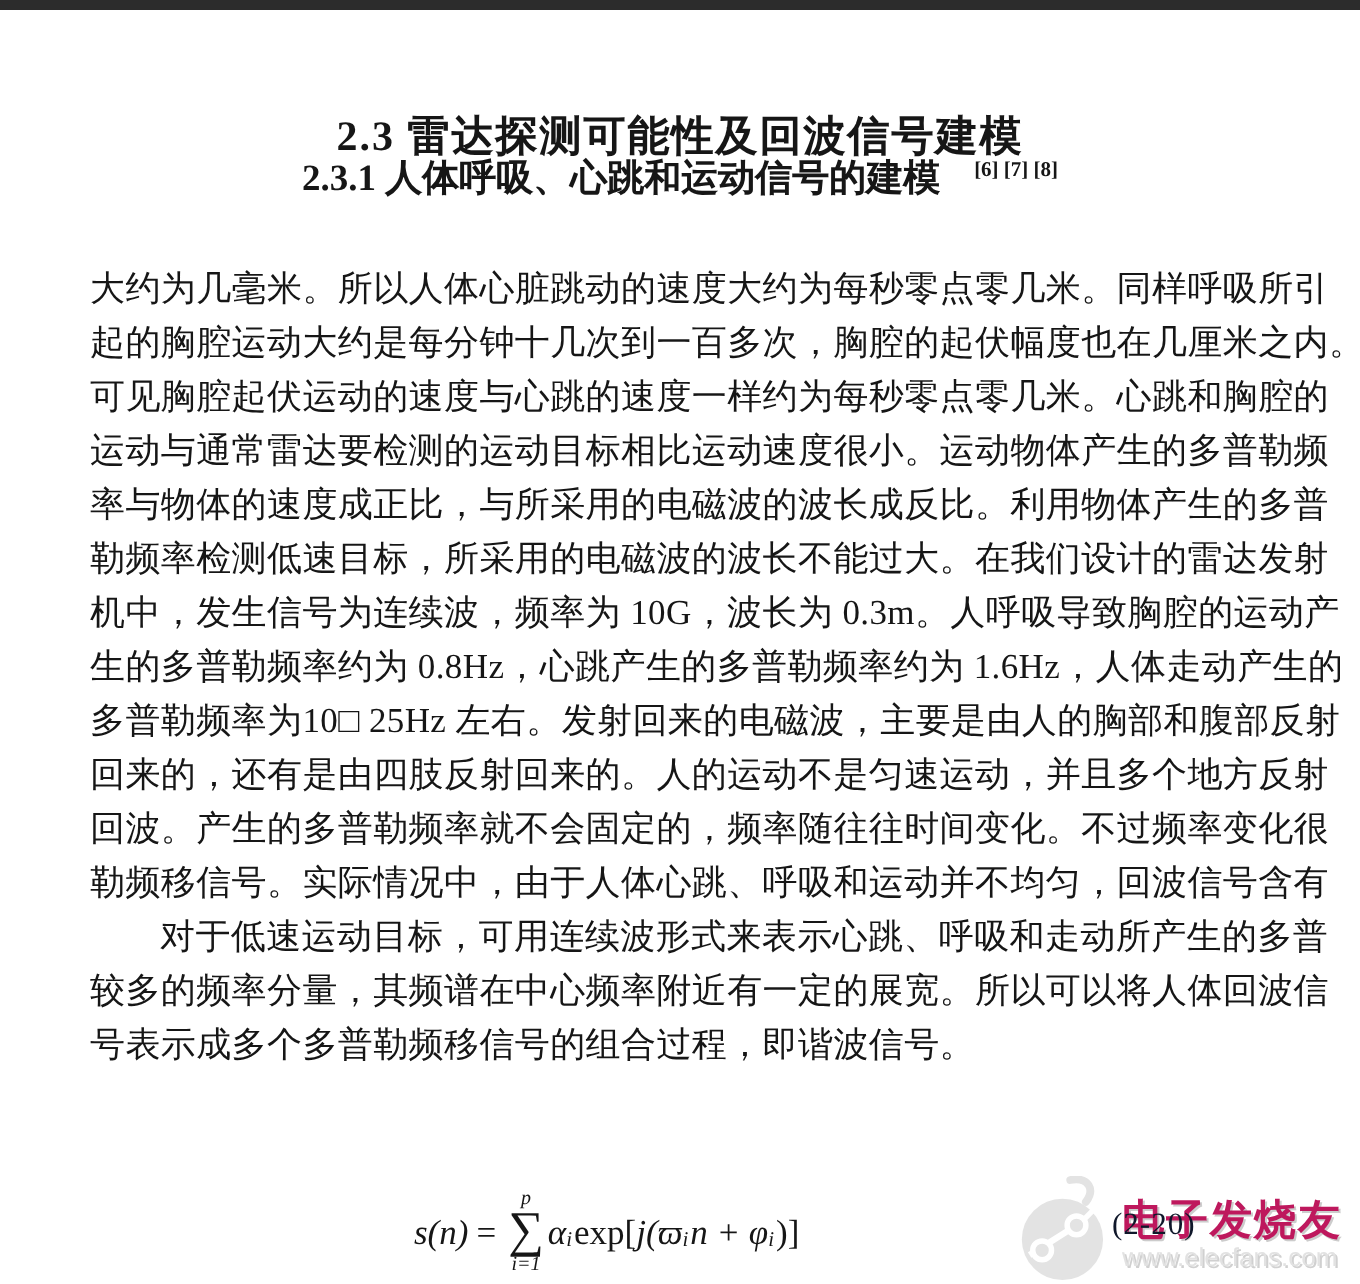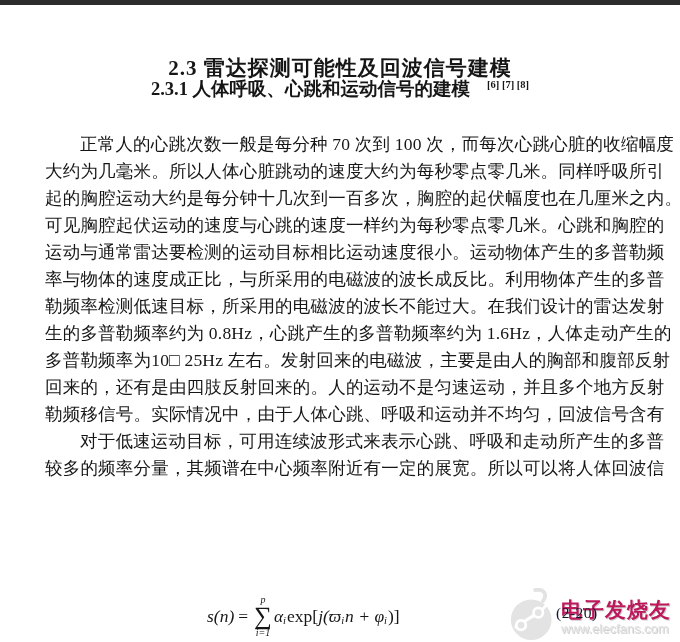--- a/index.html
+++ b/index.html
@@ -124,33 +124,35 @@
 
 <div class="page">
 
   <div class="top-bar"></div>
 
   <div class="heading">2.3  雷达探测可能性及回波信号建模</div>
 
   <div class="subheading"><span>2.3.1 人体呼吸、心跳和运动信号的建模</span><sup>[6] [7] [8]</sup></div>
 
   <div class="content">
-    <div class="line indent">正常人的心跳次数一般是每分种 70 次到 100 次，而每次心跳心脏的收缩幅度</div>
     <div class="line">大约为几毫米。所以人体心脏跳动的速度大约为每秒零点零几米。同样呼吸所引</div>
     <div class="line">起的胸腔运动大约是每分钟十几次到一百多次，胸腔的起伏幅度也在几厘米之内。</div>
     <div class="line">可见胸腔起伏运动的速度与心跳的速度一样约为每秒零点零几米。心跳和胸腔的</div>
     <div class="line">运动与通常雷达要检测的运动目标相比运动速度很小。运动物体产生的多普勒频</div>
     <div class="line">率与物体的速度成正比，与所采用的电磁波的波长成反比。利用物体产生的多普</div>
     <div class="line">勒频率检测低速目标，所采用的电磁波的波长不能过大。在我们设计的雷达发射</div>
+    <div class="line">机中，发生信号为连续波，频率为 10G，波长为 0.3m。人呼吸导致胸腔的运动产</div>
     <div class="line">生的多普勒频率约为 0.8Hz，心跳产生的多普勒频率约为 1.6Hz，人体走动产生的</div>
     <div class="line">多普勒频率为10□ 25Hz 左右。发射回来的电磁波，主要是由人的胸部和腹部反射</div>
     <div class="line">回来的，还有是由四肢反射回来的。人的运动不是匀速运动，并且多个地方反射</div>
+    <div class="line">回波。产生的多普勒频率就不会固定的，频率随往往时间变化。不过频率变化很</div>
     <div class="line">勒频移信号。实际情况中，由于人体心跳、呼吸和运动并不均匀，回波信号含有</div>
     <div class="line indent">对于低速运动目标，可用连续波形式来表示心跳、呼吸和走动所产生的多普</div>
     <div class="line">较多的频率分量，其频谱在中心频率附近有一定的展宽。所以可以将人体回波信</div>
+    <div class="line">号表示成多个多普勒频移信号的组合过程，即谐波信号。</div>
   </div>
 
   <div class="formula-row">
     <span class="f-var">s(n)</span>
     <span class="f-eq">=</span>
     <span class="sigma-stack">
       <span class="sigma-sup">p</span>
       <span class="sigma">∑</span>
       <span class="sigma-sub">i=1</span>
     </span>

